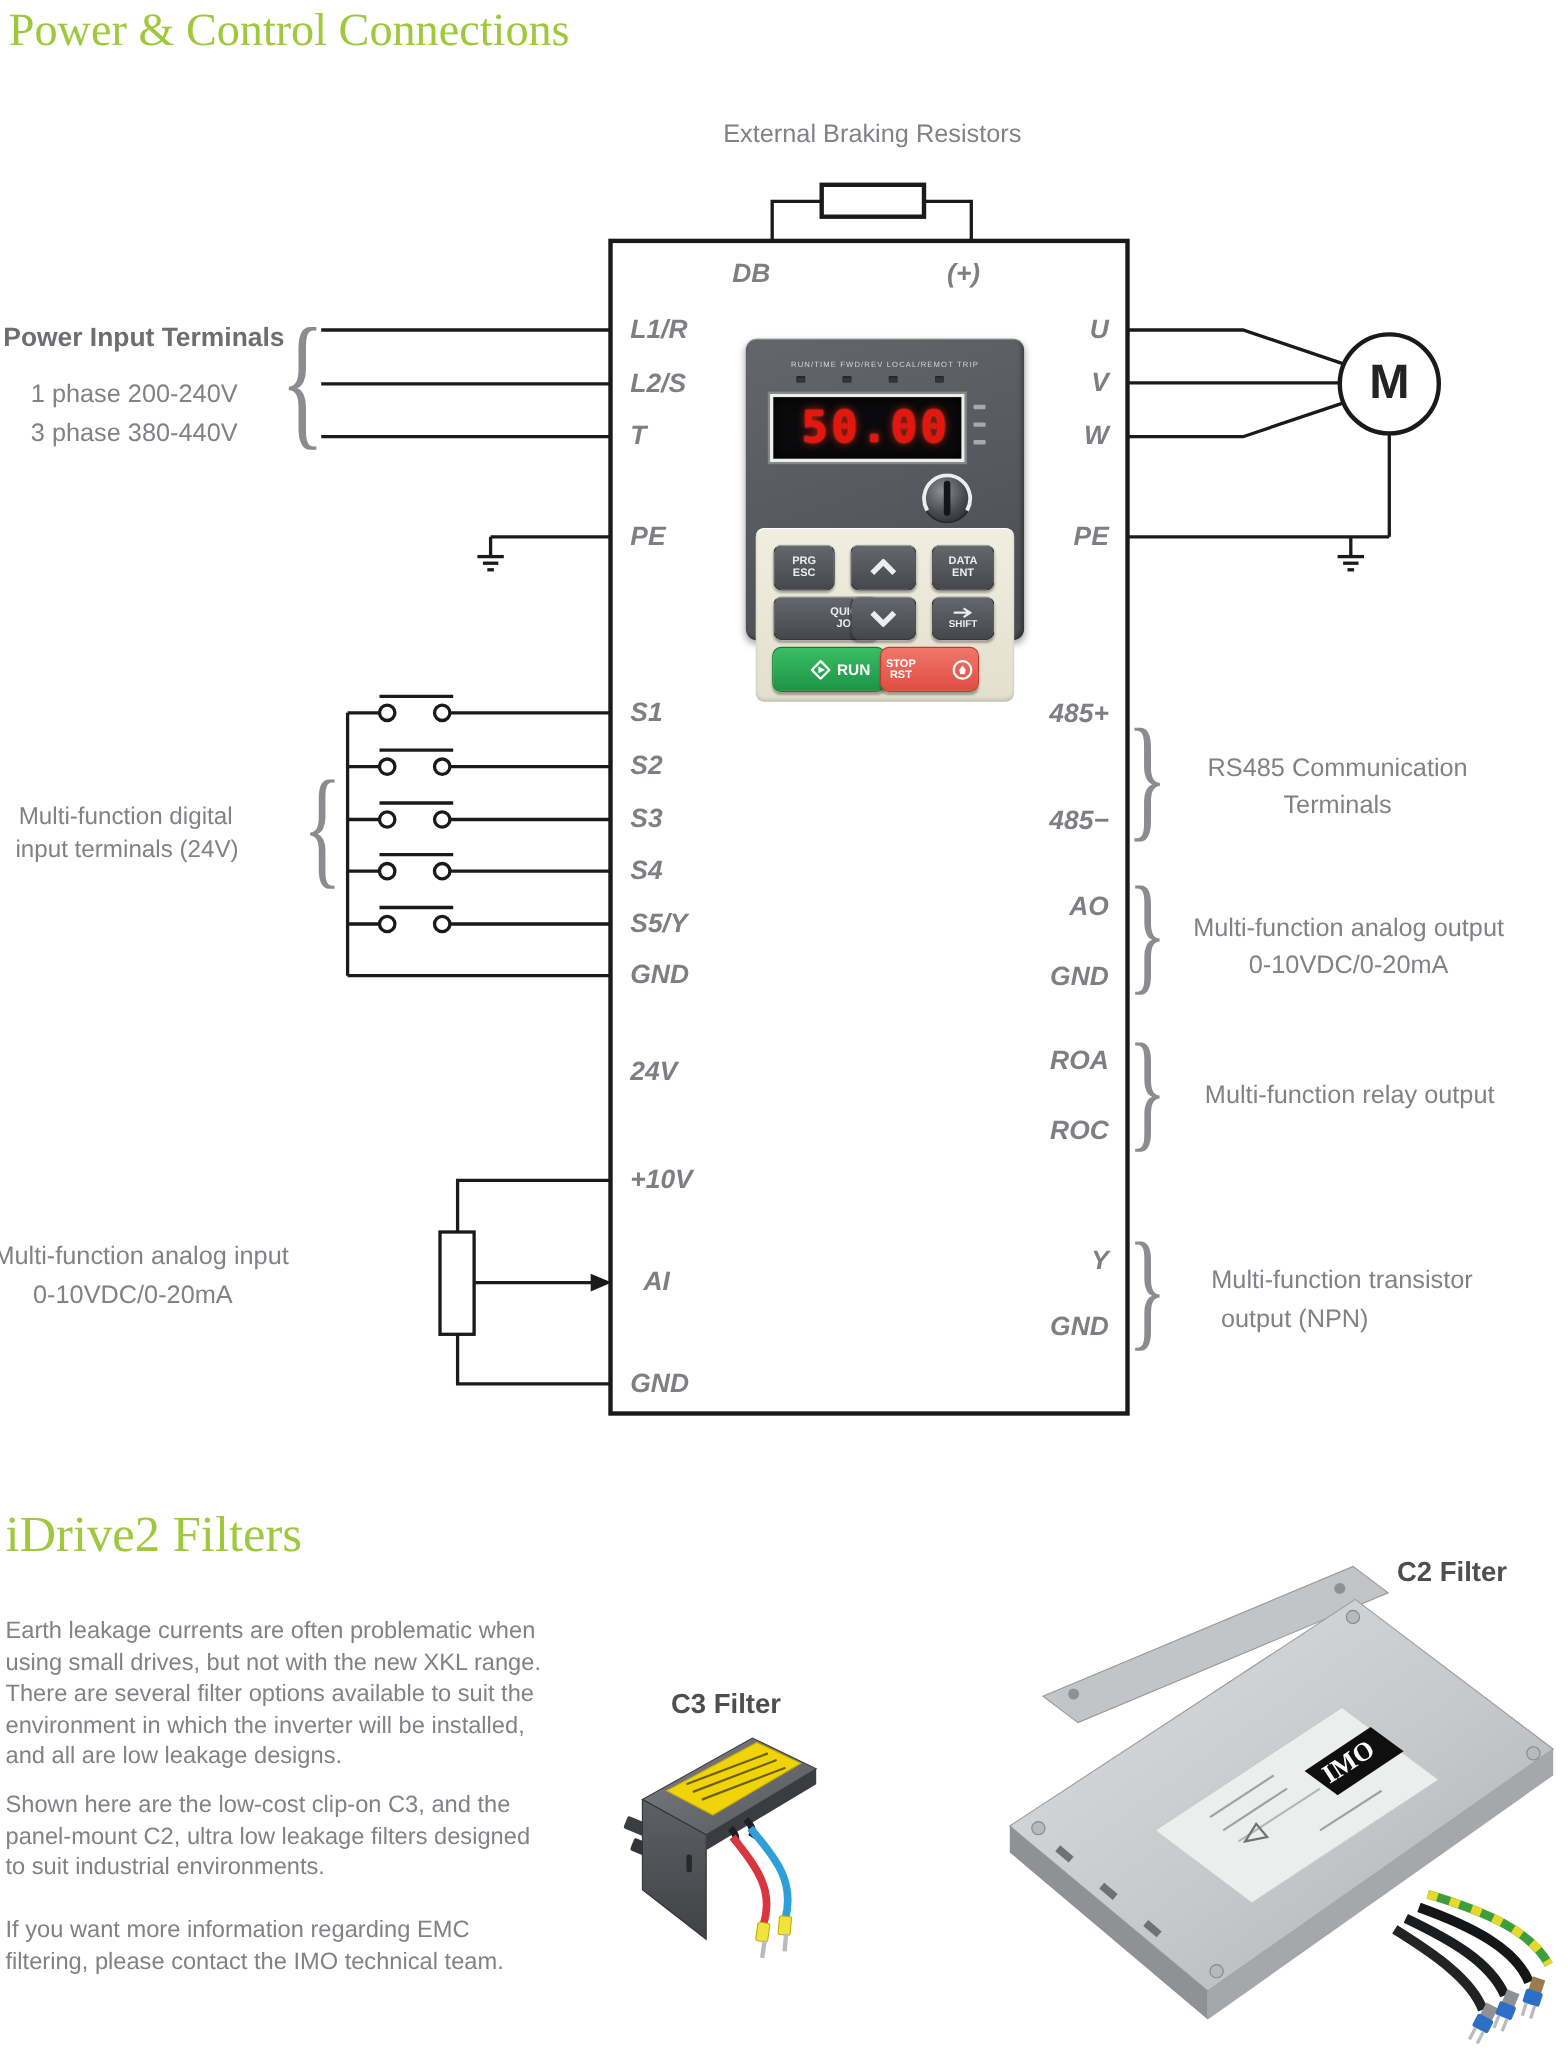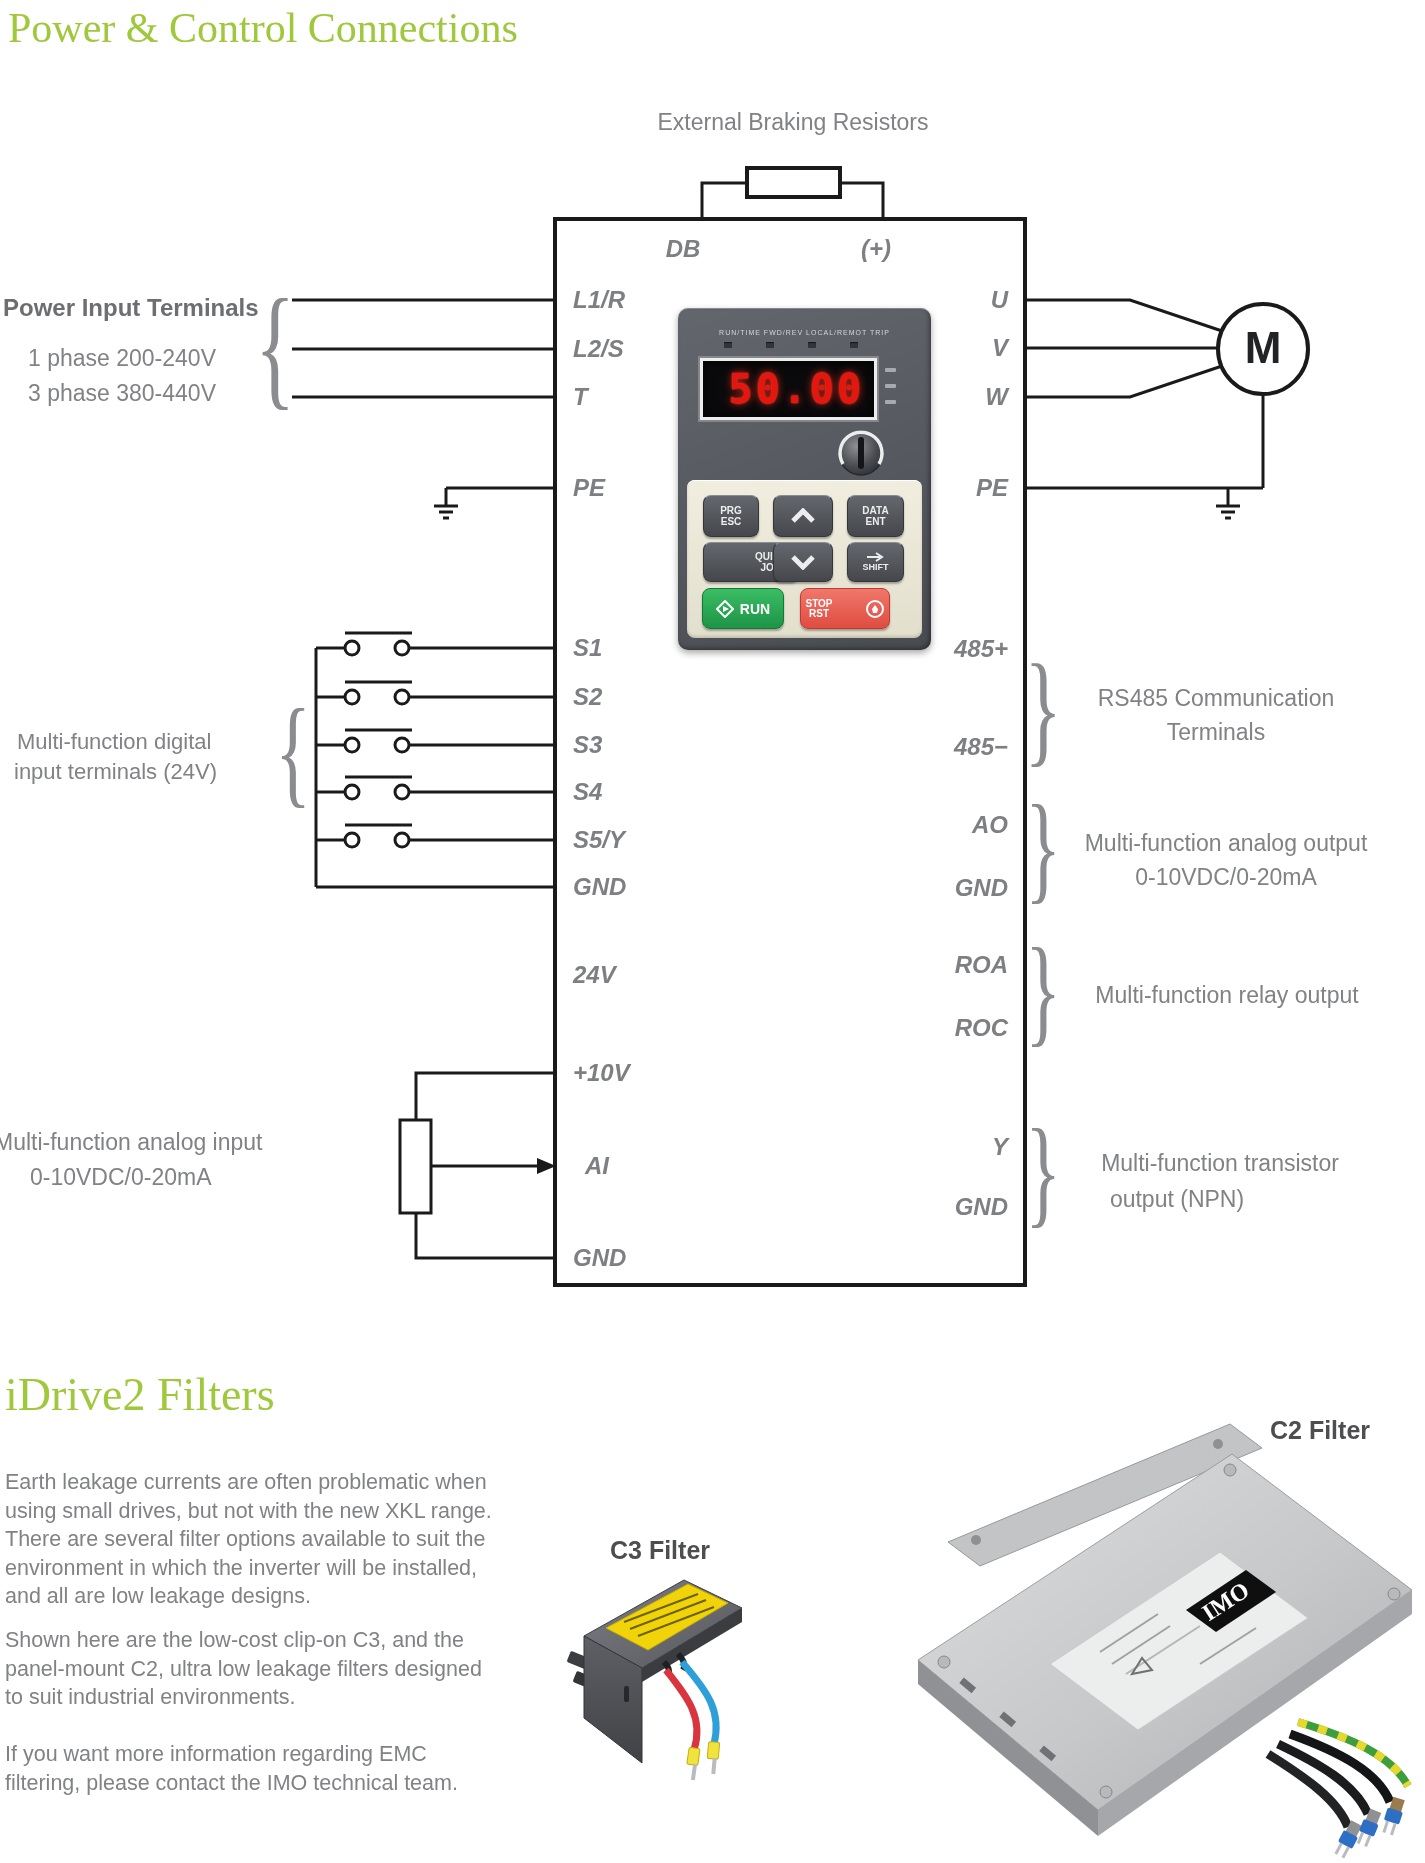--- a/index.html
+++ b/index.html
@@ -19,21 +19,21 @@
   .ann.bold{font-weight:bold;color:#6d6e71;}
   .brace{position:absolute;color:#8a8c8f;font-family:"Liberation Serif",serif;line-height:1;
          transform:translate(-50%,-54%) scaleX(0.62);}
   .photo-label{position:absolute;font-weight:bold;font-size:25px;color:#4d4e50;
                transform:translate(-50%,-50%);white-space:nowrap;}
   .para{position:absolute;left:5px;width:487px;font-size:21.5px;line-height:28.5px;color:#808285;}
   .motor-m{position:absolute;font-weight:bold;font-size:44px;color:#222325;
            transform:translate(-50%,-52%);}
 
   
-  .keypad{position:absolute;left:678px;top:308px;width:253px;height:342px;border-radius:10px;
+  .keypad{position:absolute;left:678px;top:308px;width:253px;height:274px;border-radius:10px;
           background:linear-gradient(160deg,#63666c 0%,#55585e 55%,#484b50 100%);
           box-shadow:0 3px 7px rgba(0,0,0,.35), inset 0 1px 0 rgba(255,255,255,.25), inset -2px -2px 4px rgba(0,0,0,.35);}
   .kp-status{position:absolute;left:0;top:21px;width:100%;text-align:center;font-size:7px;
              letter-spacing:1px;color:#d5d6d8;white-space:nowrap;}
   .kp-led{position:absolute;top:34px;width:8px;height:6px;background:#33353a;border-radius:1px;
           box-shadow:inset 0 1px 1px rgba(0,0,0,.6);}
   .kp-display{position:absolute;left:22px;top:50px;width:177px;height:62px;background:#0a0a0c;
               border:3px solid #eceded;box-shadow:0 0 0 2px #85878a, inset 0 0 12px #000;
               display:flex;align-items:center;justify-content:flex-end;padding-right:10px;box-sizing:border-box;}
   .kp-digits{font-family:"DejaVu Sans Mono",monospace;font-weight:bold;font-size:40px;color:#e8150f;
@@ -42,21 +42,21 @@
   .kp-panel{position:absolute;left:9px;top:172px;width:235px;height:158px;border-radius:8px;
             background:linear-gradient(#f1eee0,#e2dfcd);
             box-shadow:inset 0 1px 0 #fff, inset 0 -2px 3px rgba(0,0,0,.15);}
   .kp-btn{position:absolute;border-radius:8px;border:1px solid #34363a;border-top-color:#8a8d92;
           background:linear-gradient(#64676d,#45474c);color:#eceded;display:flex;flex-direction:column;
           align-items:center;justify-content:center;font-weight:bold;font-size:10px;line-height:11px;
           box-shadow:0 2px 2px rgba(0,0,0,.3);text-align:center;}
   .kp-run{position:absolute;border-radius:8px;border:1px solid #137a36;
           background:linear-gradient(#3bbd63,#1d9447);color:#fff;display:flex;align-items:center;
           justify-content:center;gap:6px;font-weight:bold;font-size:14px;
-          box-shadow:0 2px 2px rgba(0,0,0,.3);}
+          box-shadow:0 2px 2px rgba(0,0,0,.3);padding-left:21px;}
   .kp-stop{position:absolute;border-radius:8px;border:1px solid #bf3a31;
            background:linear-gradient(#f07а6d,#e04c41);background:linear-gradient(#f0776b,#e04c41);
            color:#fff;display:flex;align-items:center;justify-content:center;gap:5px;
            font-weight:bold;font-size:10px;line-height:10px;box-shadow:0 2px 2px rgba(0,0,0,.3);}
 </style>
 </head>
 <body>
 
 <div class="page">
 

